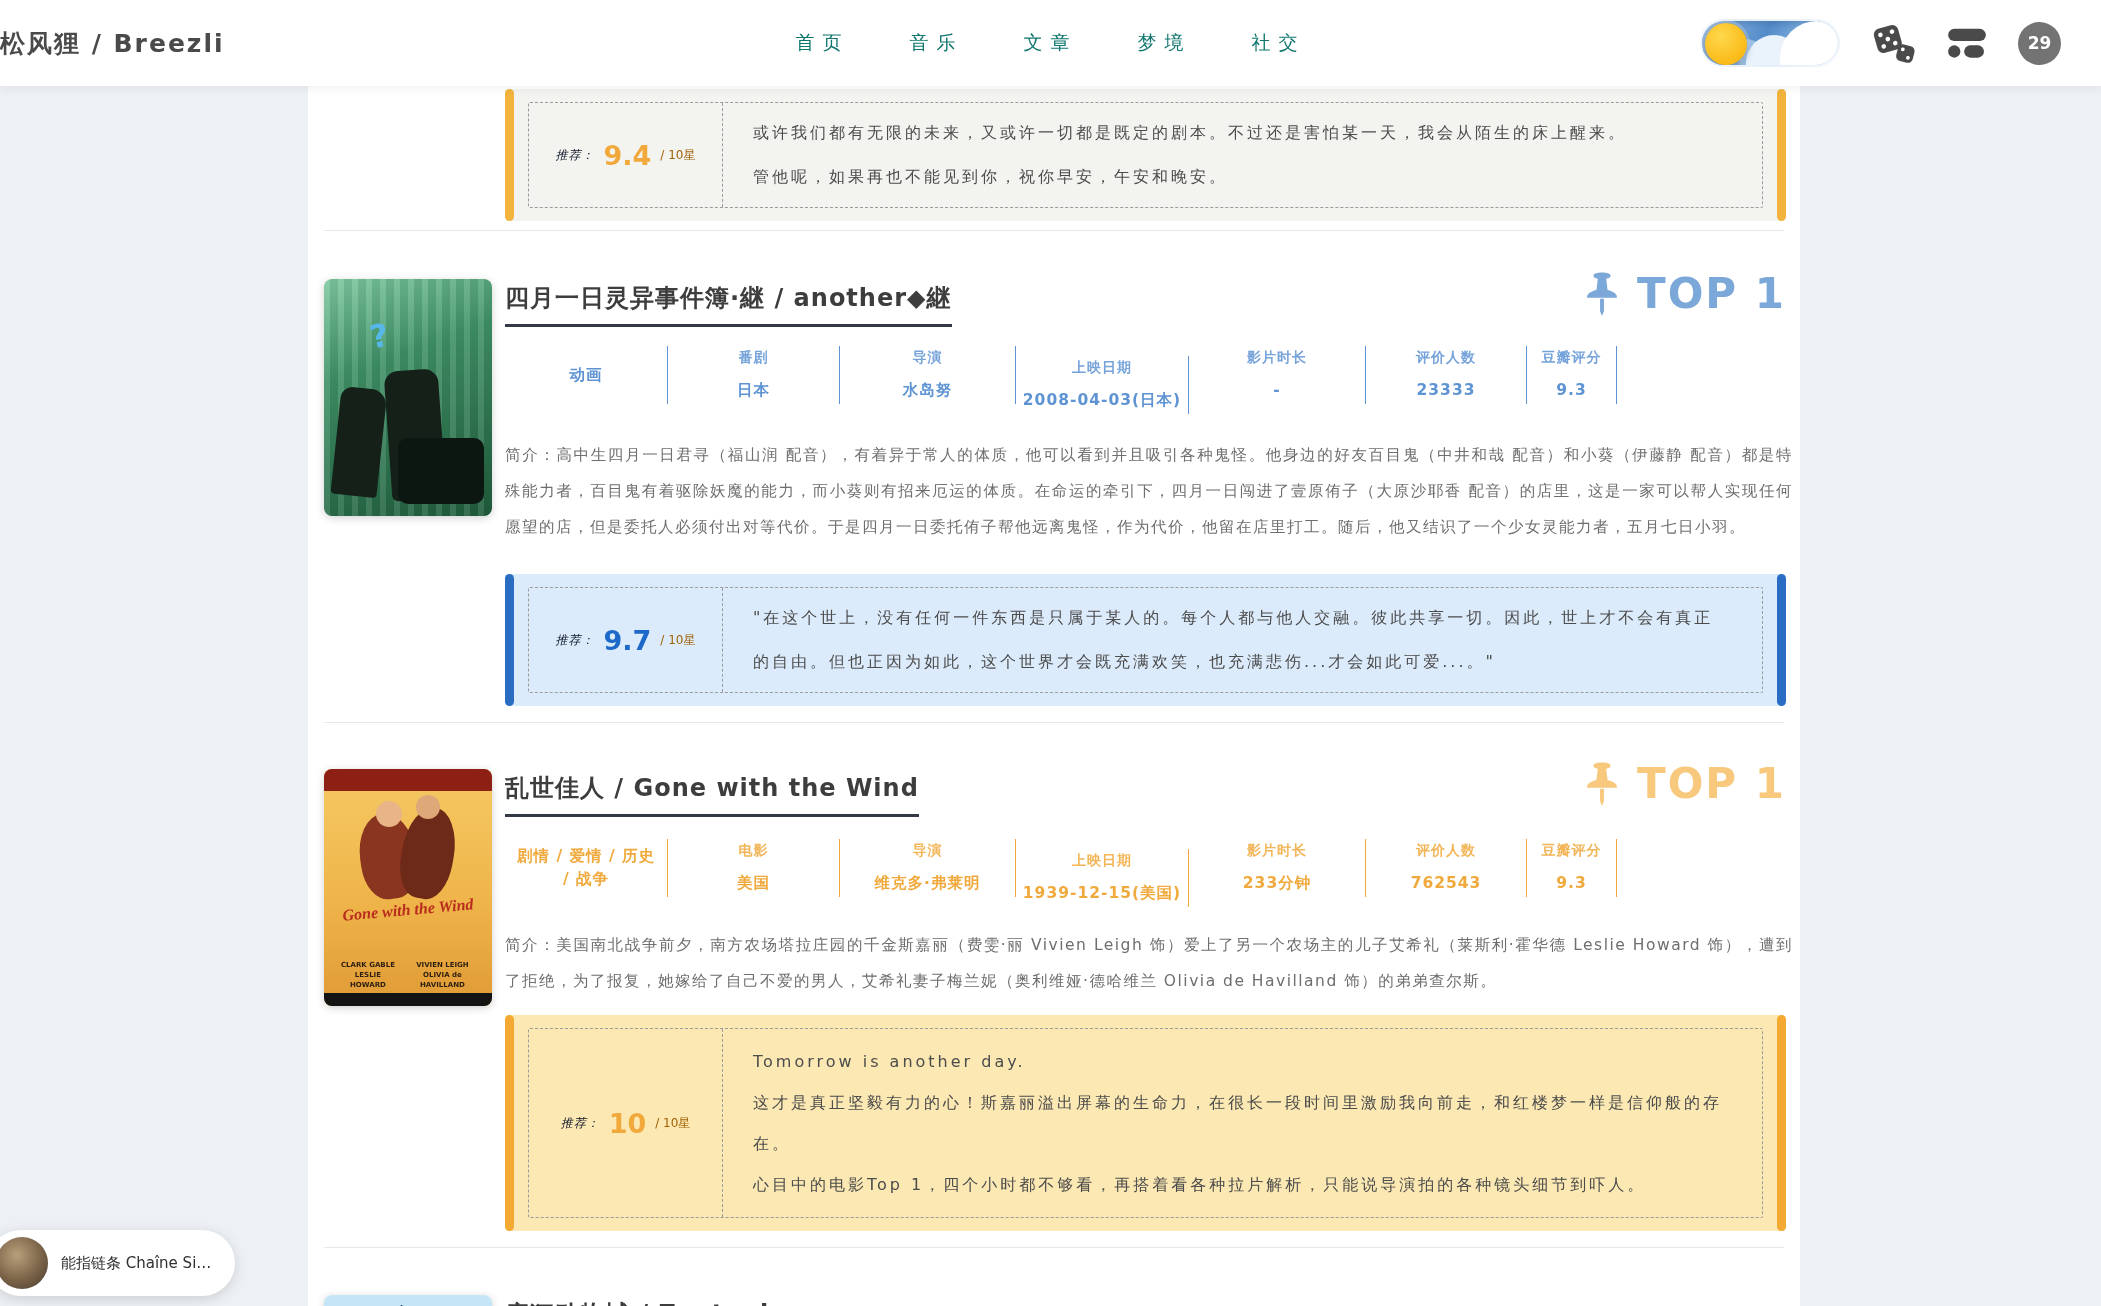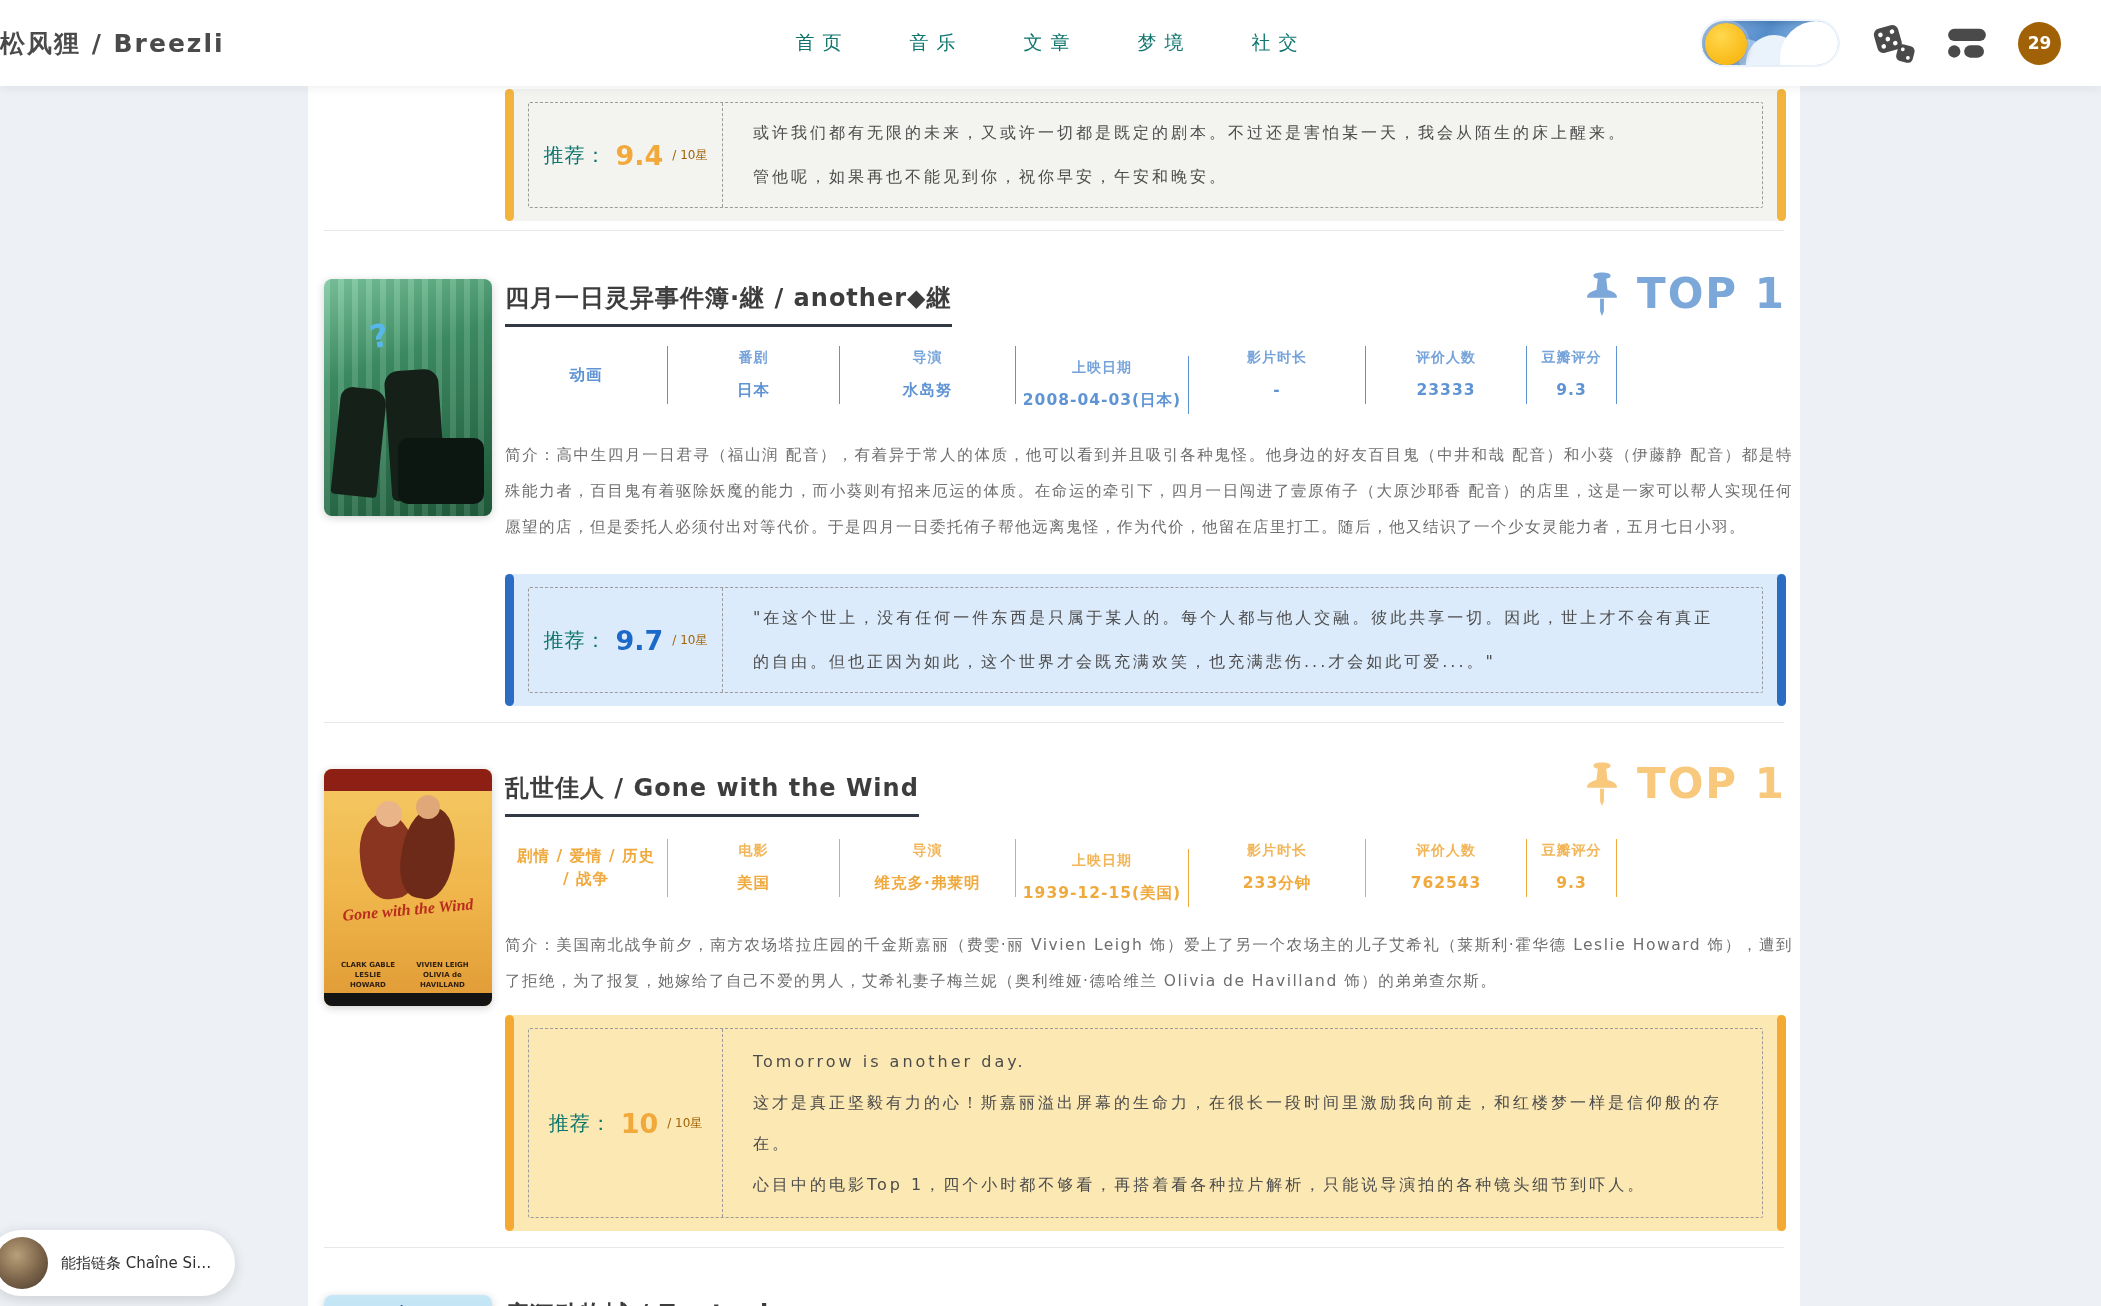--- a/index.html
+++ b/index.html
@@ -20,21 +20,21 @@
   .cloud { position:absolute; border-radius:50%; }
   .cl-a { width:74px; height:74px; right:-16px; bottom:-30px; background:#ffffff; }
   .cl-b { width:56px; height:56px; right:36px; bottom:-26px; background:#eaf3fb; }
   .cl-c { width:64px; height:64px; right:62px; bottom:-38px; background:#9dc2e8; }
   .cl-d { width:46px; height:46px; right:98px; bottom:-26px; background:#7fa9d9; }
   .sun { position:absolute; left:3px; top:2px; width:42px; height:42px; border-radius:50%;
     background:radial-gradient(circle at 38% 32%,#ffd84d,#f9b814 75%);
     box-shadow:0 3px 6px rgba(40,60,90,.45), 0 0 0 3px rgba(255,255,255,.25); }
 
   .iconbtn { background:none; border:none; padding:0; cursor:pointer; display:flex; align-items:center; }
-  .count-badge { width:43px; height:43px; border-radius:50%; background:#a16207; color:#fff;
+  .count-badge { width:43px; height:43px; border-radius:50%; background:#737373; color:#fff;
     font-size:17px; font-weight:700; display:flex; align-items:center; justify-content:center; cursor:pointer; }
 
   
   .panel { position:absolute; left:308px; top:86px; width:1492px; height:1220px;
     background:#ffffff; overflow:hidden; }
   .divider { height:1px; background:#e6e8ec; margin:0 16px; }
 
   .card { display:flex; gap:13px; padding:48px 7px 16px 16px; }
   .card-partial { display:block; padding:3px 7px 9px 197px; }
   .card-last { padding-top:47px; padding-bottom:0; }
@@ -74,21 +74,21 @@
   .review-box::before, .review-box::after { content:""; position:absolute; top:0; bottom:0; width:9px;
     border-radius:5px; background:var(--bar); }
   .review-box::before { left:0; } .review-box::after { right:0; }
   .t-orange1 { --bar:#f2b43d; background:#f3f3f0; margin-top:0; }
   .t-blue    { --bar:#2b6dc2; background:#dcebfb; }
   .t-orange2 { --bar:#f4a933; background:#fbe8b2; margin-top:16px; }
 
   .review-inner { border:1.5px dashed #9b9b9b; border-radius:2px; display:flex; align-items:stretch; }
   .review-score { flex:none; width:194px; display:flex; align-items:center; justify-content:center;
     gap:9px; border-right:1.5px dashed #9b9b9b; padding:8px 4px; }
-  .r-label { font-size:20px; color:#0f766e; letter-spacing:1px; }
+  .r-label { font-size:12px; color:#0f172a; letter-spacing:1px;font-style:italic; }
   .r-num { font-size:27px; font-weight:700; }
   .t-orange1 .r-num, .t-orange2 .r-num { color:#f2a93b; }
   .t-blue .r-num { color:#1c69c9; }
   .r-suffix { font-size:12px; color:#a16207; }
   .review-text-wrap { flex:1; display:flex; flex-direction:column; justify-content:center; padding:8px 30px; }
   .review-text { font-size:16px; line-height:44px; letter-spacing:3px; color:#4c4c4c; white-space:pre-line; }
   .t-orange2 .review-text { line-height:41px; }
   .t-orange2 .review-text-wrap { padding-top:12px; padding-bottom:12px; }
 
   

